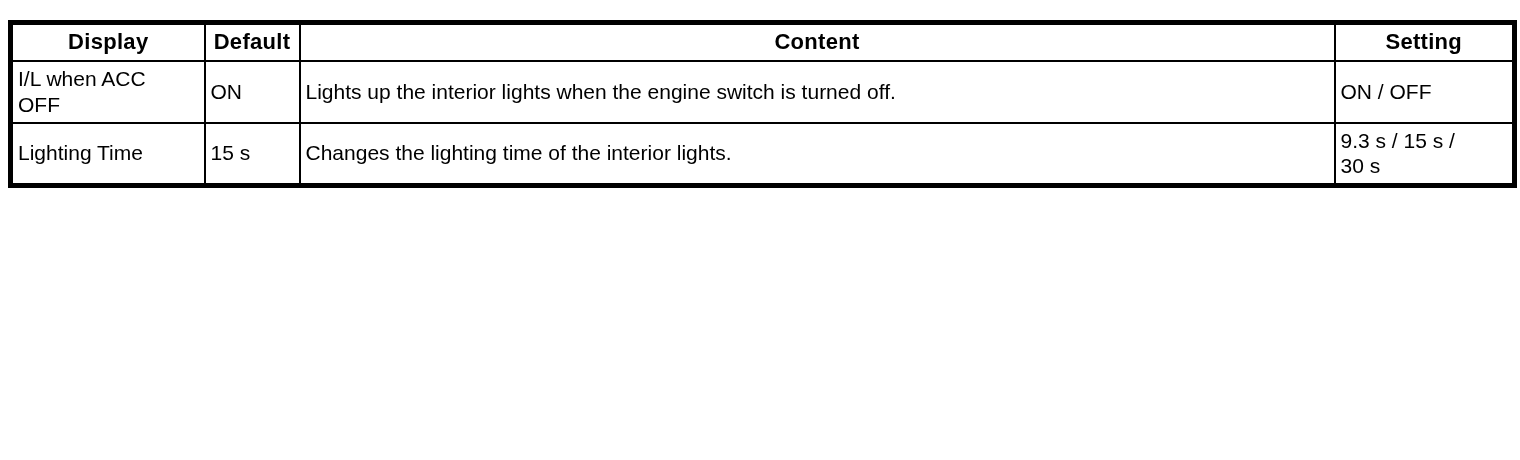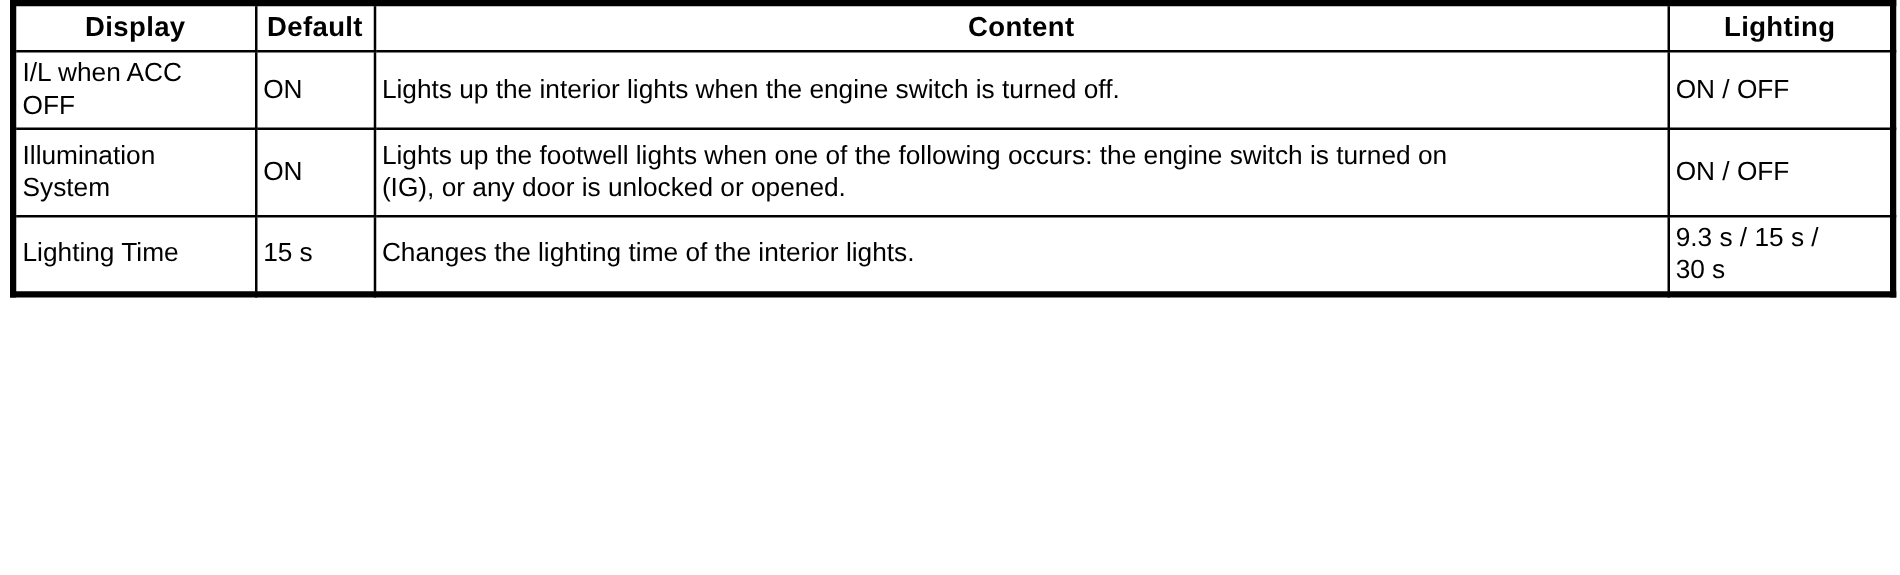--- a/index.html
+++ b/index.html
@@ -6,21 +6,21 @@
     margin: 0;
     padding: 0;
     background: #ffffff;
     font-family: "Liberation Sans", sans-serif;
     color: #000000;
   }
   .page {
     width: 1520px;
     height: 460px;
     box-sizing: border-box;
-    padding: 0 8px 5px 8px;
+    padding: 20px 8px 5px 8px;
     background: #ffffff;
   }
   table.settings {
     border-collapse: collapse;
     table-layout: fixed;
     width: 1504px;
     border: 5px solid #000000;
   }
   table.settings th,
   table.settings td {
@@ -62,37 +62,29 @@
       <col style="width:194px">
       <col style="width:95px">
       <col style="width:1035px">
       <col style="width:180px">
     </colgroup>
     <thead>
       <tr>
         <th>Display</th>
         <th>Default</th>
         <th>Content</th>
-        <th>Lighting</th>
+        <th>Setting</th>
       </tr>
     </thead>
     <tbody>
       <tr class="r1">
         <td>I/L when ACC
 OFF</td>
         <td>ON</td>
         <td>Lights up the interior lights when the engine switch is turned off.</td>
-        <td>ON / OFF</td>
-      </tr>
-      <tr class="r3">
-        <td>Illumination
-System</td>
-        <td>ON</td>
-        <td>Lights up the footwell lights when one of the following occurs: the engine switch is turned on
-(IG), or any door is unlocked or opened.</td>
         <td>ON / OFF</td>
       </tr>
       <tr class="r4">
         <td>Lighting Time</td>
         <td>15 s</td>
         <td>Changes the lighting time of the interior lights.</td>
         <td>9.3 s / 15 s /
 30 s</td>
       </tr>
     </tbody>

